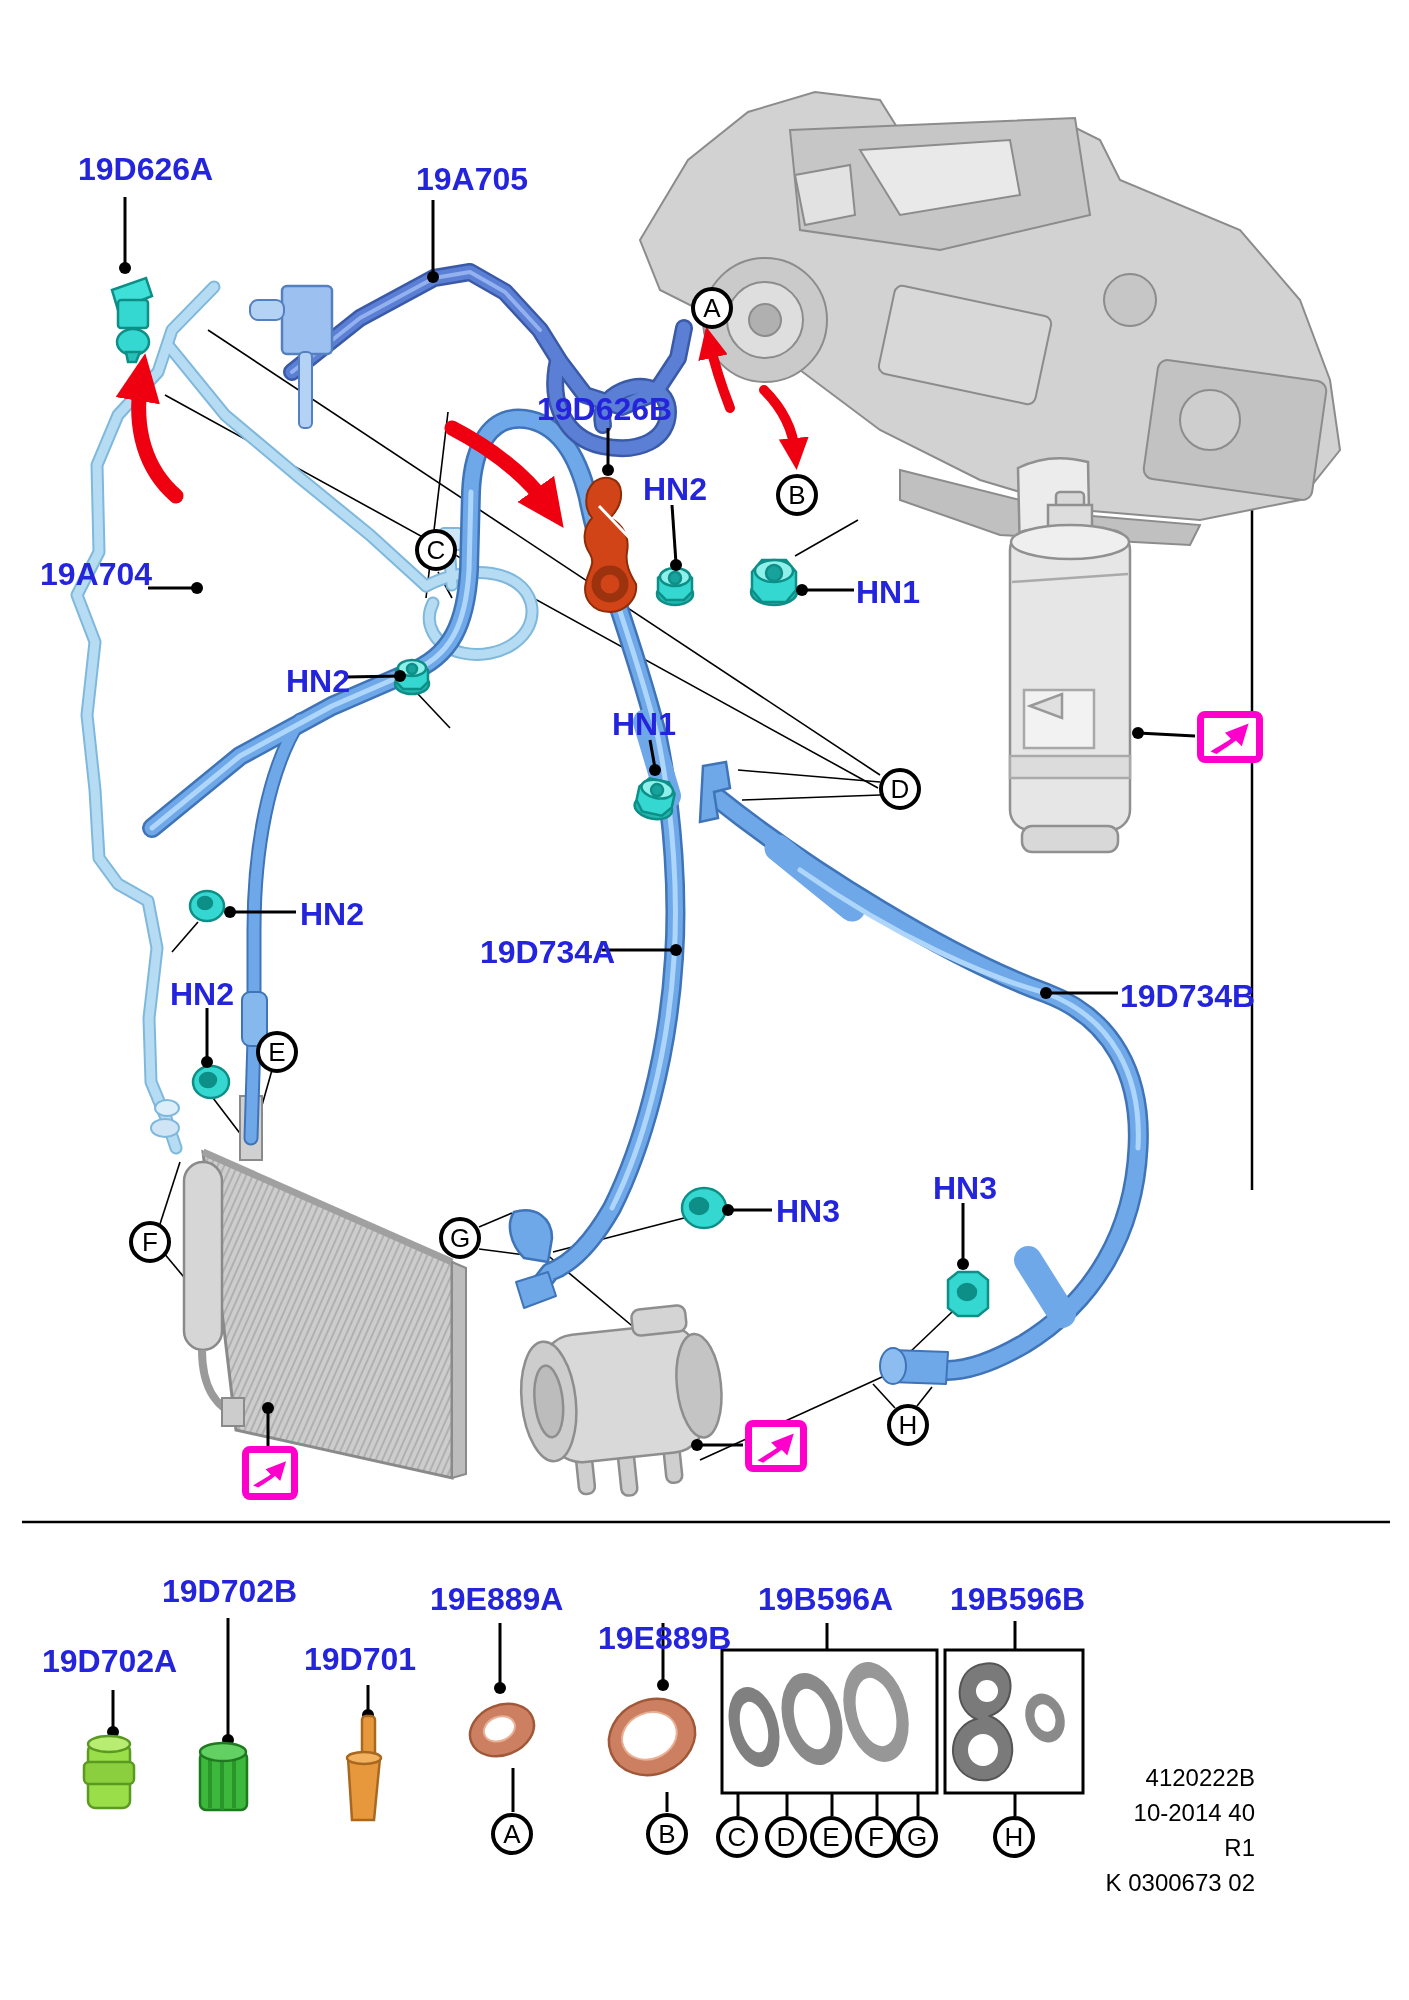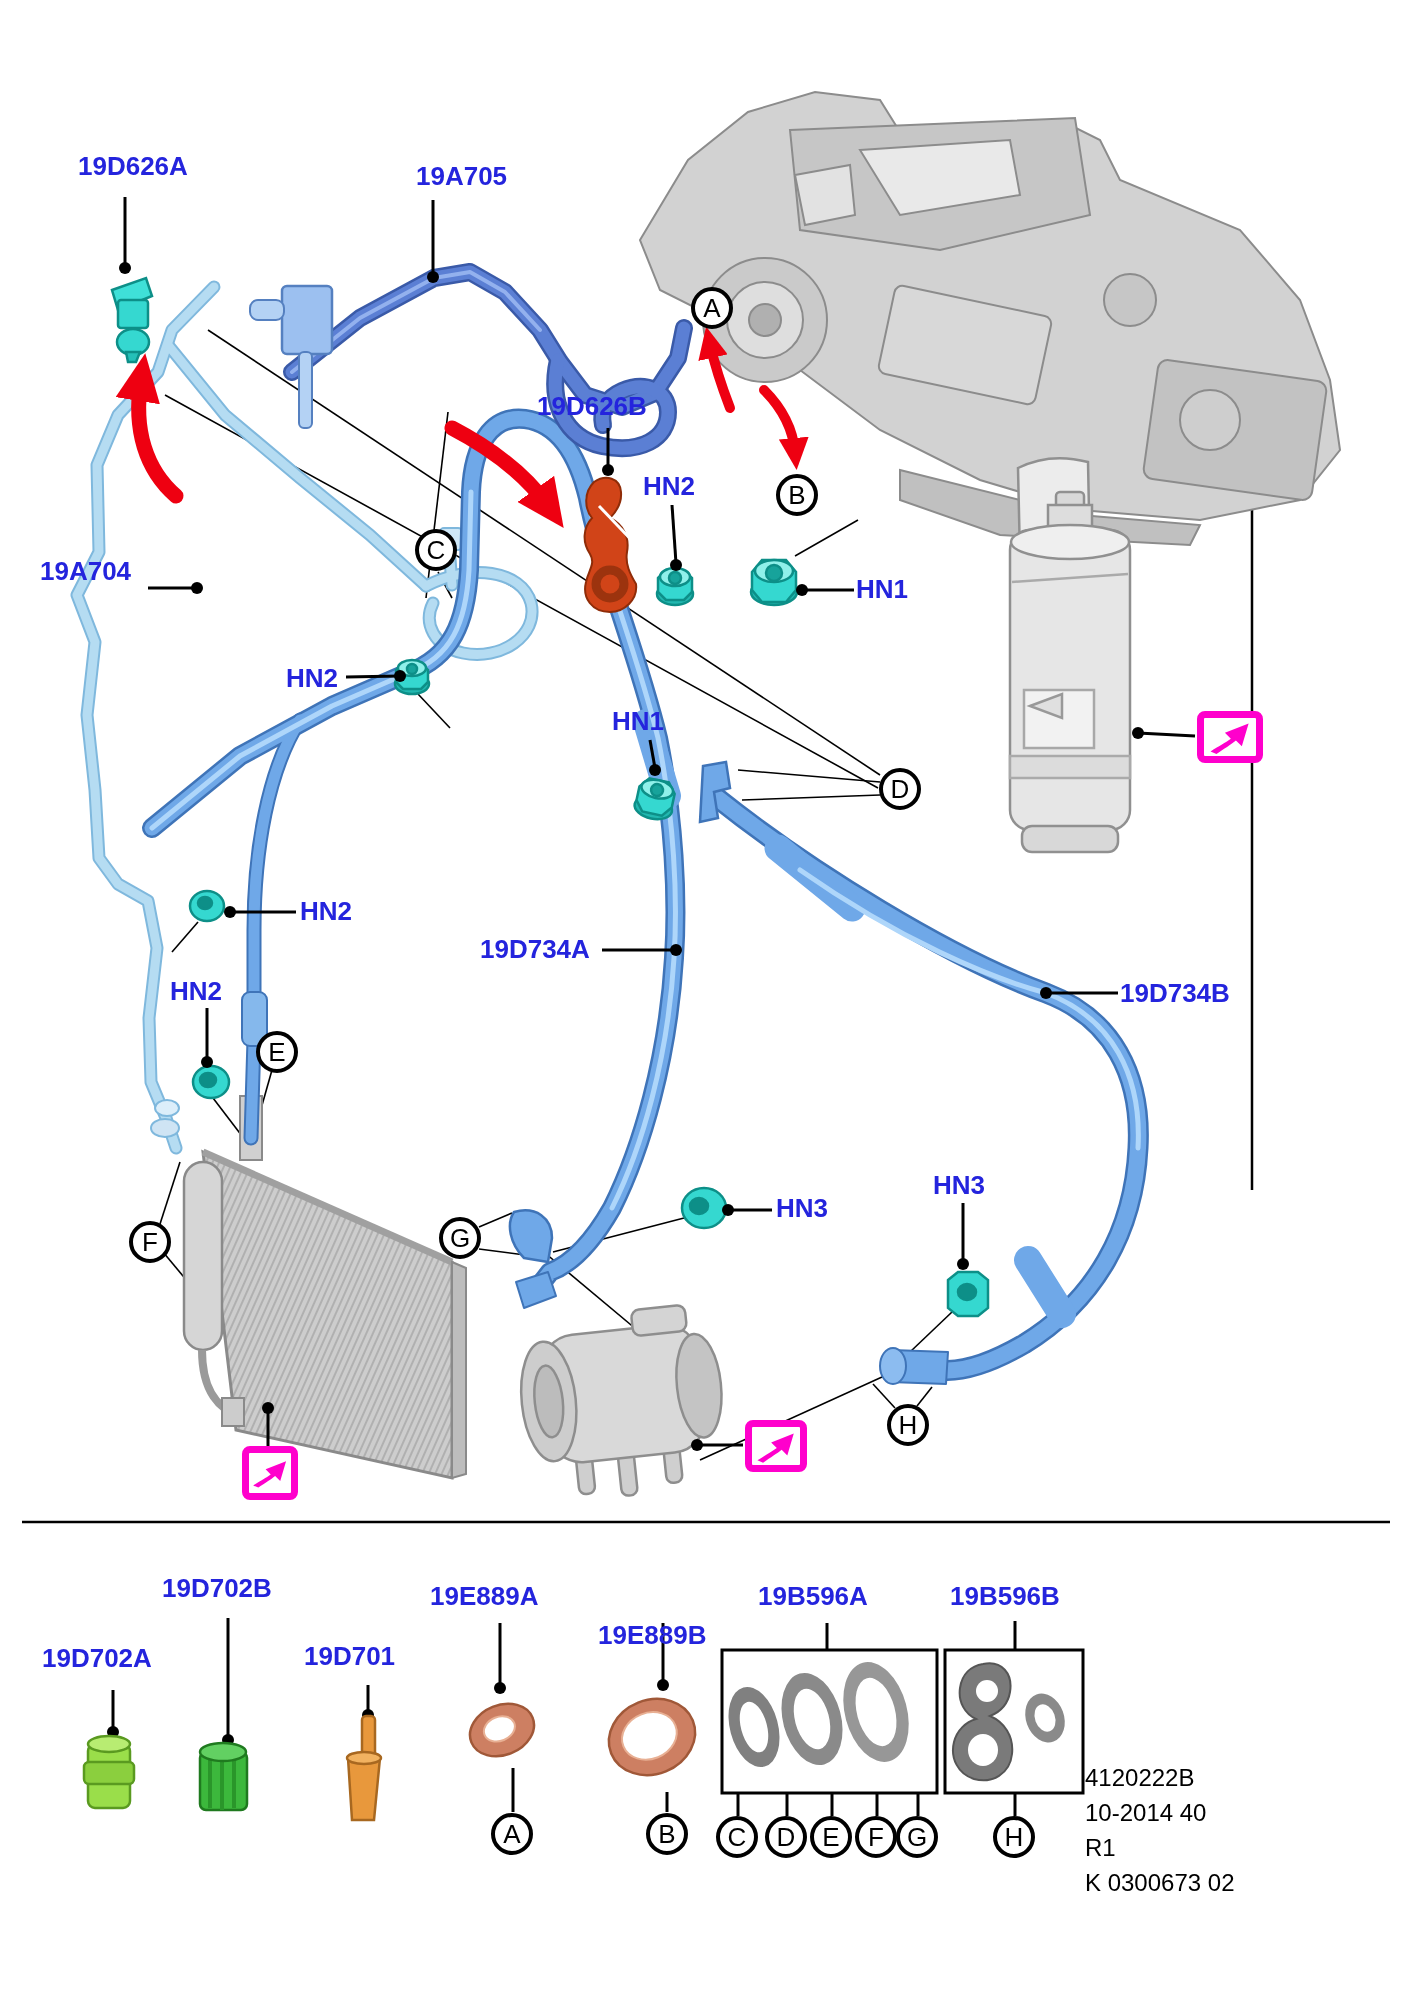--- a/index.html
+++ b/index.html
@@ -1,26 +1,26 @@
 <!DOCTYPE html>
 <html style="--c-label: #2424dd; --c-red: #ee0011; --c-magenta: #ff00cc; --c-nut: #35d8d0; --c-nutdark: #0d8f88; --c-nutlight: #8ff0ea; --c-bracket: #d14418; --c-pipedark: #5b7fd4; --c-pipedarkline: #3a5aa8; --c-pipelight: #b5dcf2; --c-pipelightline: #7fb8dd; --c-hose: #6fa8e8; --c-hoseline: #3f74b8; --c-hosecore: #aed6fa; --c-capa: #9ade4a; --c-capb: #3cb83c; --c-valve: #e8983c; --c-copper: #cd7f62; --c-gray: #d2d2d2; --c-grayline: #8c8c8c;"><head>
 <meta charset="utf-8">
 <style>
   html,body{margin:0;padding:0;background:#fff;}
   #canvas{position:relative;width:1409px;height:2000px;background:#fff;overflow:hidden;
           font-family:"Liberation Sans",sans-serif;}
   #artwork{position:absolute;left:0;top:0;}
-  .plabel{position:absolute;font-weight:bold;font-size:26px;line-height:1;
+  .plabel{position:absolute;font-weight:bold;font-size:32px;line-height:1;
           color:var(--c-label,#2424dd);white-space:nowrap;cursor:pointer;}
   .callout{position:absolute;width:42px;height:42px;box-sizing:border-box;border:4px solid #000;
            border-radius:50%;background:#fff;display:flex;align-items:center;justify-content:center;
            font-size:26px;color:#000;}
   .extref{position:absolute;box-sizing:border-box;border:7px solid var(--c-magenta,#ff00cc);
           border-radius:8px;background:#fff;display:flex;align-items:center;justify-content:center;}
-  .ftext{position:absolute;color:#000;font-size:24px;line-height:35px;text-align:left;}
+  .ftext{position:absolute;color:#000;font-size:24px;line-height:35px;text-align:right;}
 </style>
 </head>
 <body>
 
 <div id="canvas">
 
 <svg id="artwork" width="1409" height="2000" viewBox="0 0 1409 2000">
   <defs>
     <pattern id="fins" width="6" height="6" patternUnits="userSpaceOnUse" patternTransform="rotate(24)">
       <rect width="6" height="6" fill="#cdcdcd"></rect>

